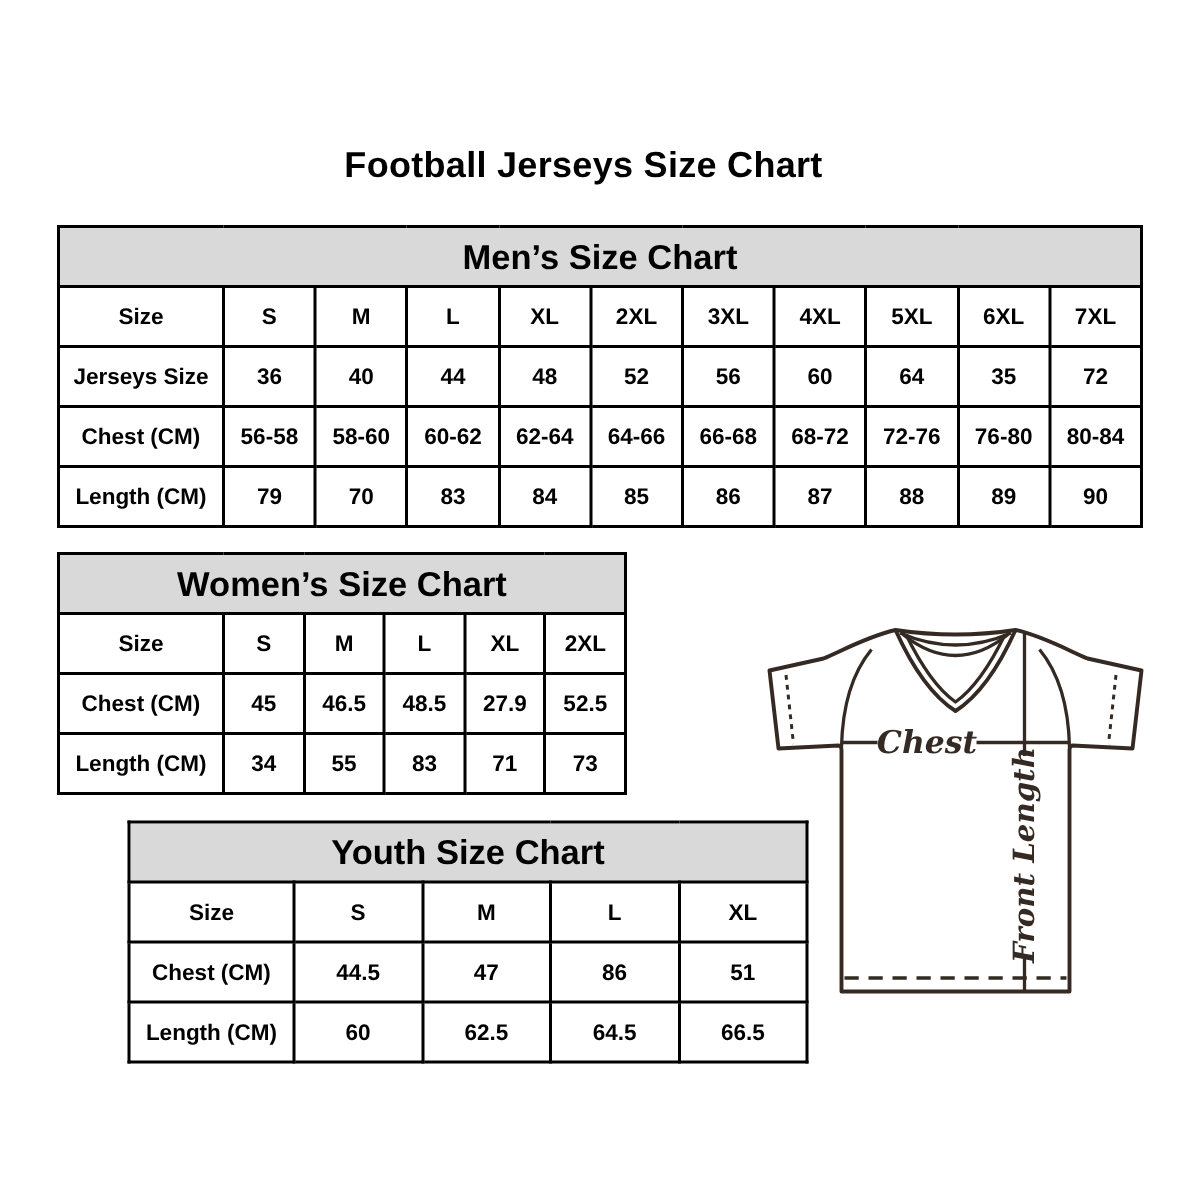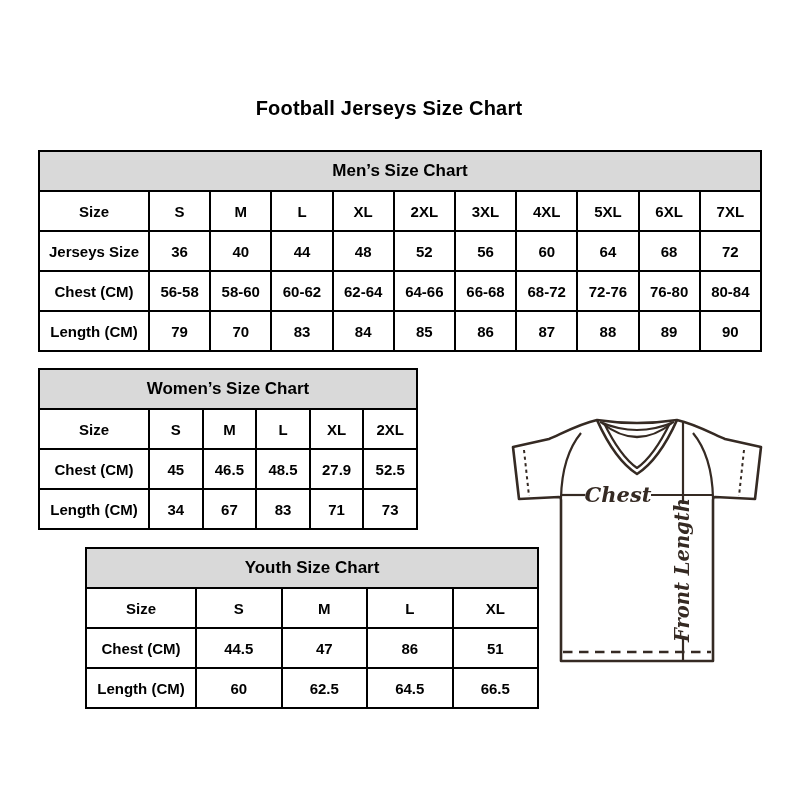--- a/index.html
+++ b/index.html
@@ -10,21 +10,21 @@
     font-family: "Liberation Sans", sans-serif;
     color: #000000;
     overflow: hidden;
   }
   .page-title {
     position: absolute;
     top: 97px;
     left: 0;
     width: 778px;
     text-align: center;
-    font-size: 20px;
+    font-size: 24px;
     font-weight: bold;
     letter-spacing: 0.2px;
   }
   table.size-chart {
     position: absolute;
     border-collapse: collapse;
     table-layout: fixed;
     background: #ffffff;
   }
   table.size-chart th,
@@ -34,21 +34,21 @@
     vertical-align: middle;
     font-weight: bold;
     padding: 0;
     height: 40px;
     font-size: 15px;
     overflow: hidden;
     white-space: nowrap;
   }
   table.size-chart th.chart-header {
     background: #d9d9d9;
-    font-size: 17px;
+    font-size: 23px;
   }
   #men-table   { left: 38px; top: 150px; width: 724px; }
   #women-table { left: 38px; top: 368px; width: 380px; }
   #youth-table { left: 38px; top: 547px; width: 454px; margin-left: 47px; }
   col.label-col { width: 110px; }
   #jersey-svg {
     position: absolute;
     left: 505px;
     top: 408px;
     width: 258px;
@@ -102,21 +102,21 @@
       <tr>
         <td>Jerseys Size</td>
         <td>36</td>
         <td>40</td>
         <td>44</td>
         <td>48</td>
         <td>52</td>
         <td>56</td>
         <td>60</td>
         <td>64</td>
-        <td>68</td>
+        <td>35</td>
         <td>72</td>
       </tr>
       <tr>
         <td>Chest (CM)</td>
         <td>56-58</td>
         <td>58-60</td>
         <td>60-62</td>
         <td>62-64</td>
         <td>64-66</td>
         <td>66-68</td>
@@ -168,21 +168,21 @@
         <td>Chest (CM)</td>
         <td>45</td>
         <td>46.5</td>
         <td>48.5</td>
         <td>27.9</td>
         <td>52.5</td>
       </tr>
       <tr>
         <td>Length (CM)</td>
         <td>34</td>
-        <td>67</td>
+        <td>55</td>
         <td>83</td>
         <td>71</td>
         <td>73</td>
       </tr>
     </tbody>
 </table>
 
 <table class="size-chart" id="youth-table">
   <colgroup>
     <col class="label-col">

